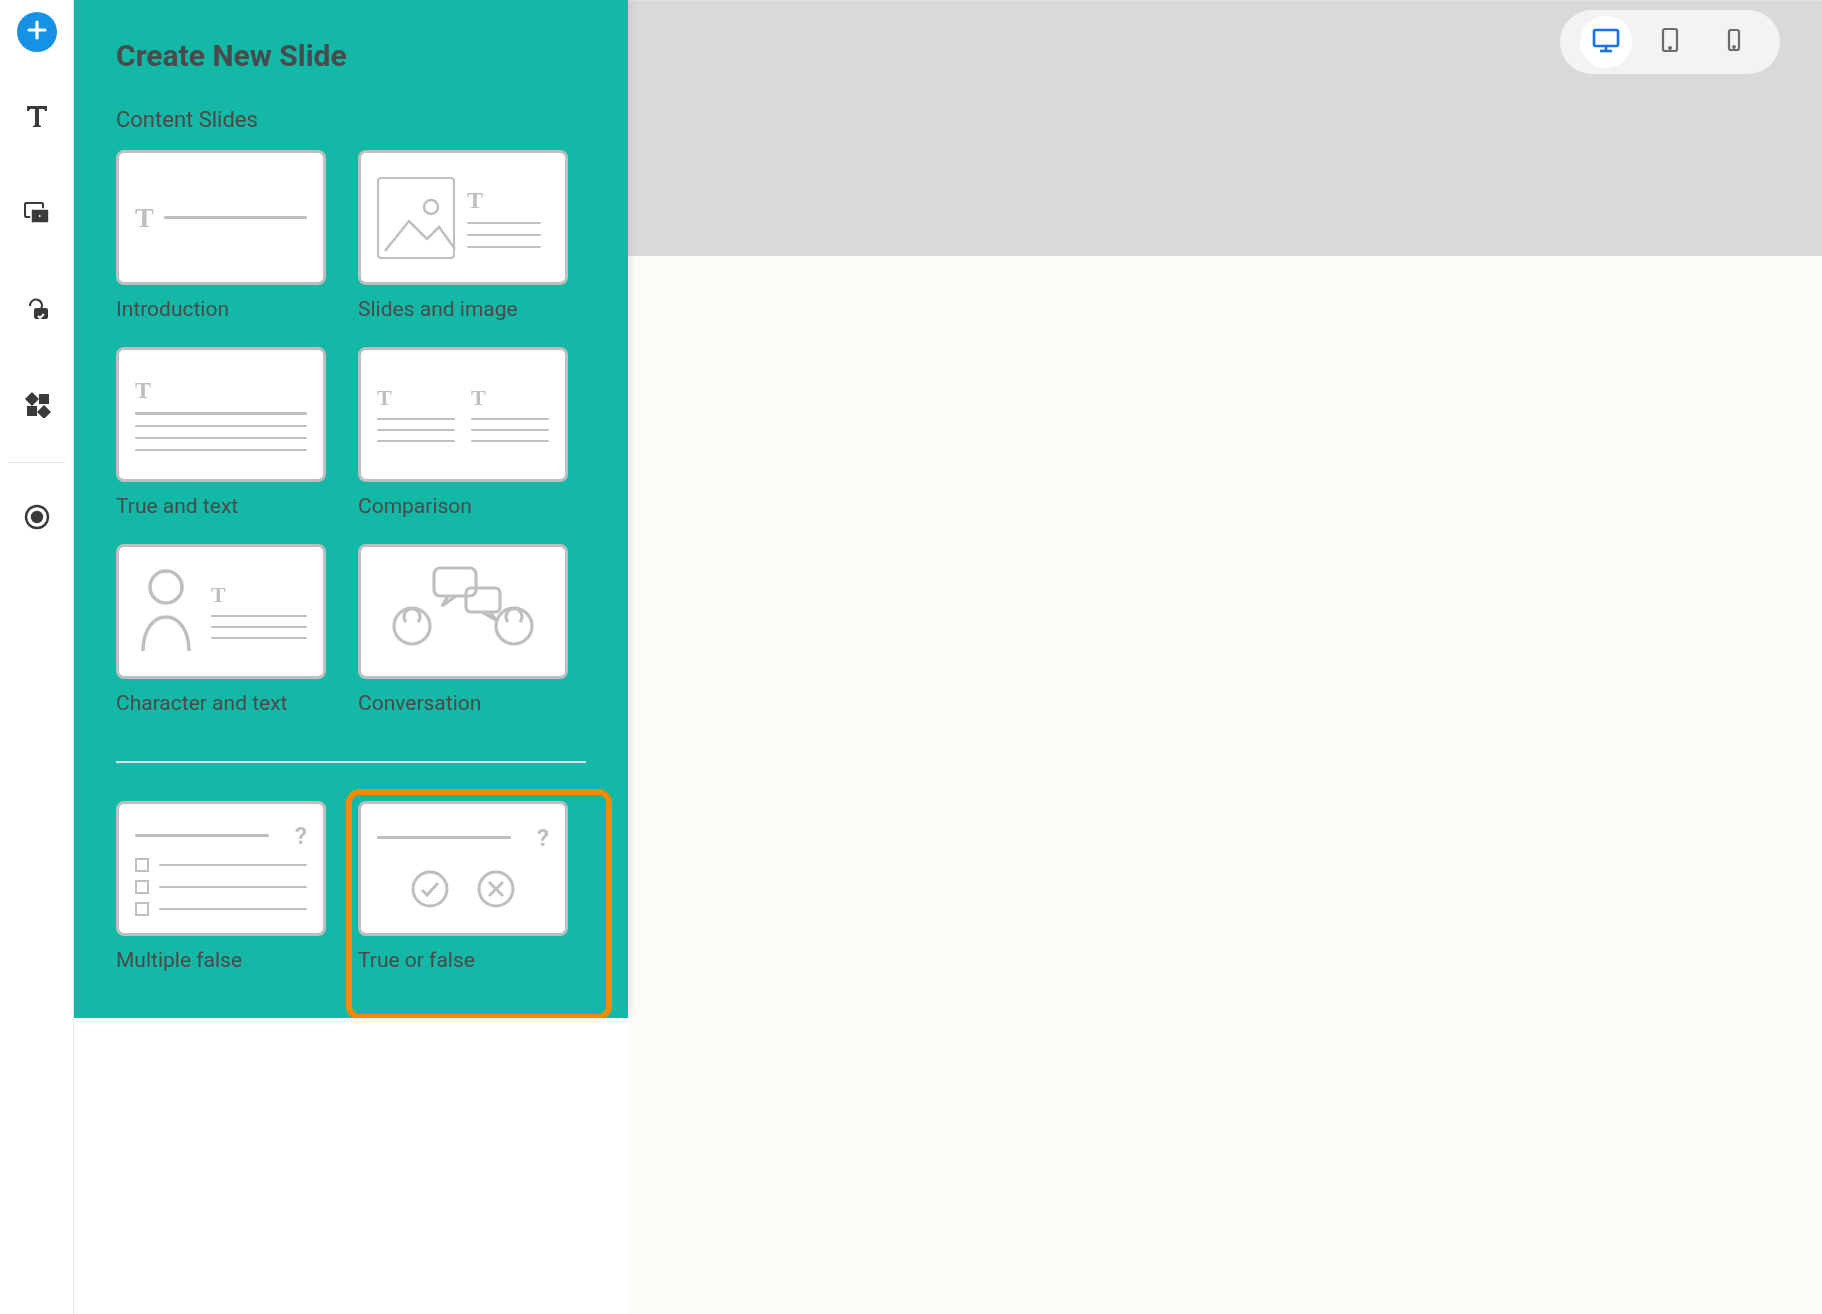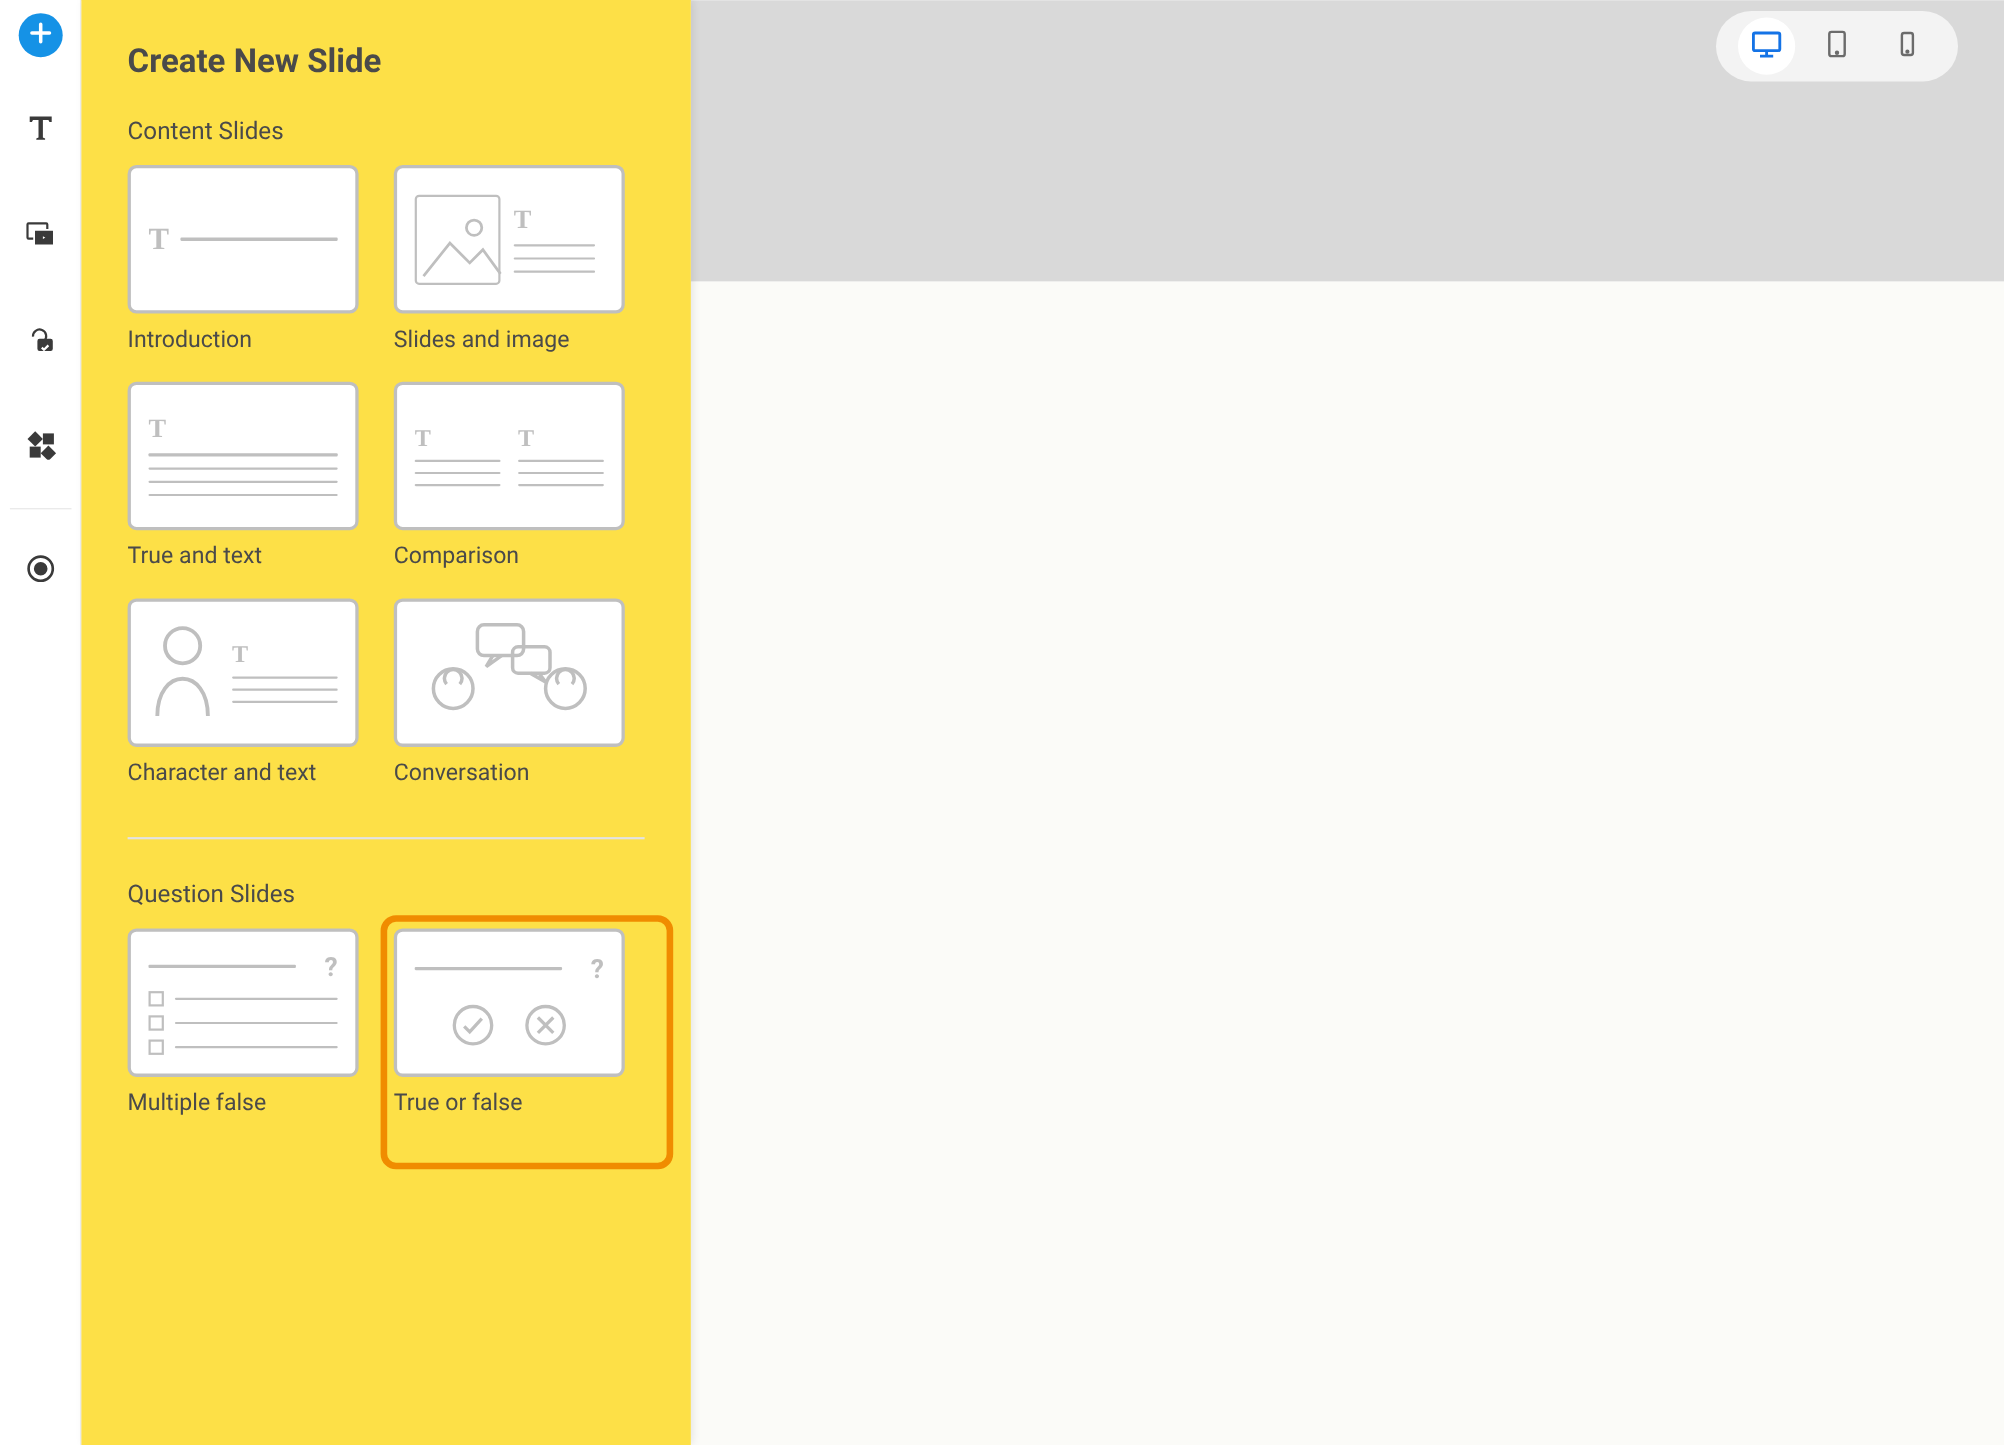--- a/index.html
+++ b/index.html
@@ -16,22 +16,22 @@
     .left-toolbar .tool { width: 74px; height: 96px; display: flex; align-items: center; justify-content: center; cursor: pointer; }
     .left-toolbar .divider-line { width: 56px; height: 1px; background: #e5e5e5; margin: 8px 0; }
 
     .add-btn {
       width: 40px; height: 40px; background: #1592e6; border-radius: 50%;
       display: flex; align-items: center; justify-content: center;
       margin-top: 12px; margin-bottom: 18px;
     }
 
     .panel {
-      position: absolute; left: 74px; top: 0; width: 554px; height: 1314px;
-      background: #fde047; z-index: 5;
+      position: absolute; left: 74px; top: 0; width: 554px; height: 1018px;
+      background: #14b8a6; z-index: 5;
       box-shadow: 2px 0 8px rgba(0,0,0,0.10);
       padding: 38px 28px 0 42px;
       overflow: hidden;
     }
 
     .panel h1 { font-size: 30px; font-weight: 700; color: #4a4a4a; margin-bottom: 34px; }
     .panel h2 { font-size: 22px; font-weight: 400; color: #4a4a4a; margin-bottom: 18px; }
 
     .grid { display: flex; flex-wrap: wrap; gap: 0; }
     .slide-option { width: 242px; margin-bottom: 26px; cursor: pointer; }
@@ -271,21 +271,20 @@
           </svg>
         </span>
       </div>
       <div class="slide-label">Conversation</div>
     </div>
 
   </div>
 
   <div class="section-divider"></div>
 
-  <h2>Question Slides</h2>
 
   <div class="grid">
 
     <div class="slide-option">
       <div class="thumb" style="flex-direction:column;gap:8px;align-items:stretch">
         <div style="display:flex;justify-content:space-between;align-items:center">
           <div class="mini-line thick" style="width:78%"></div>
           <span style="color:#bfbfbf;font-size:24px;font-weight:700">?</span>
         </div>
         <div style="display:flex;align-items:center;gap:10px">

